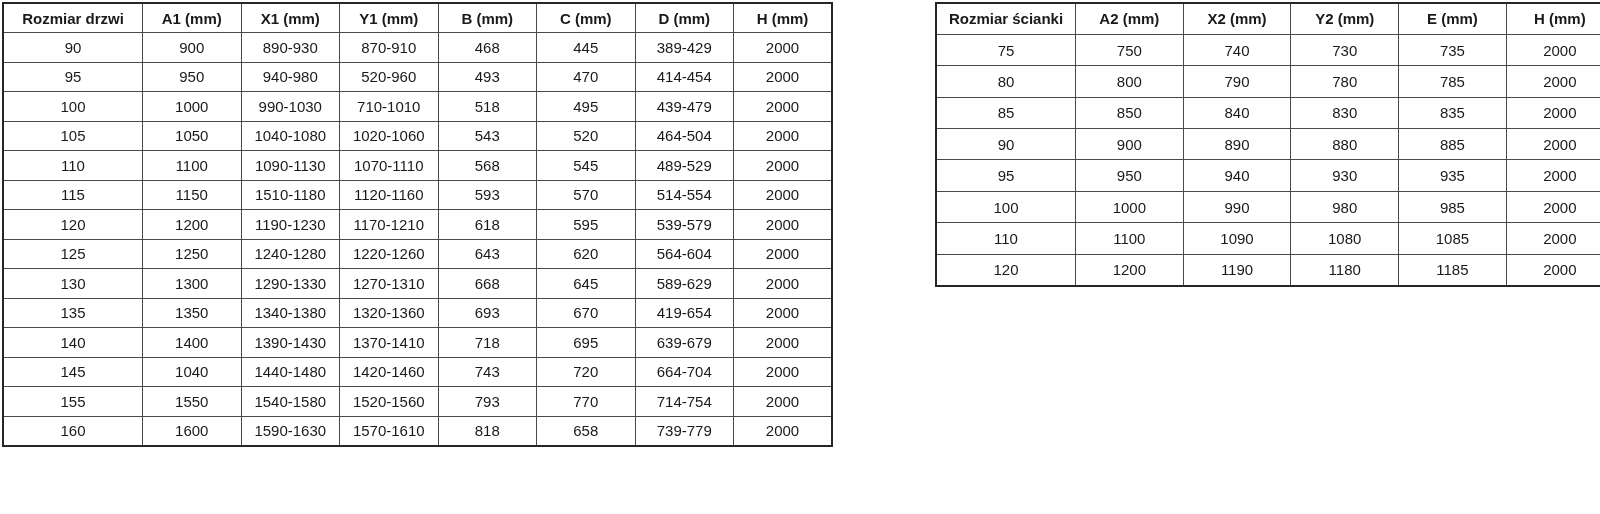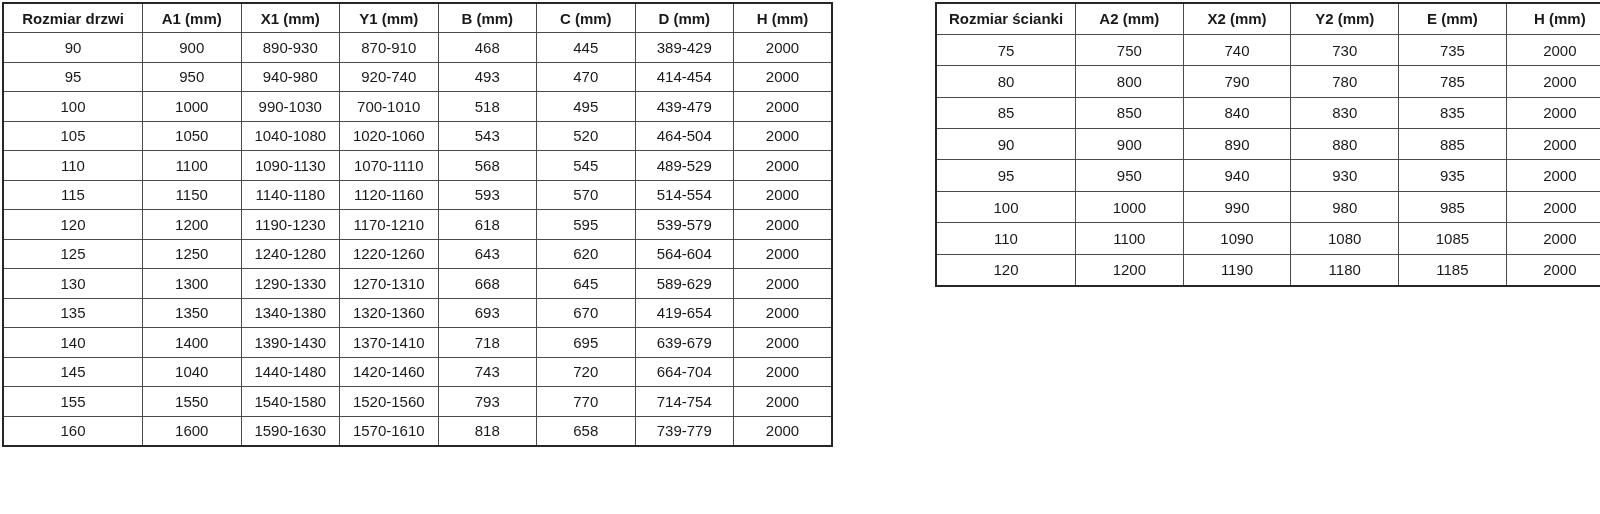--- a/index.html
+++ b/index.html
@@ -80,31 +80,31 @@
           <td>870-910</td>
           <td>468</td>
           <td>445</td>
           <td>389-429</td>
           <td>2000</td>
         </tr>
         <tr>
           <td>95</td>
           <td>950</td>
           <td>940-980</td>
-          <td>920-740</td>
+          <td>520-960</td>
           <td>493</td>
           <td>470</td>
           <td>414-454</td>
           <td>2000</td>
         </tr>
         <tr>
           <td>100</td>
           <td>1000</td>
           <td>990-1030</td>
-          <td>700-1010</td>
+          <td>710-1010</td>
           <td>518</td>
           <td>495</td>
           <td>439-479</td>
           <td>2000</td>
         </tr>
         <tr>
           <td>105</td>
           <td>1050</td>
           <td>1040-1080</td>
           <td>1020-1060</td>
@@ -119,21 +119,21 @@
           <td>1090-1130</td>
           <td>1070-1110</td>
           <td>568</td>
           <td>545</td>
           <td>489-529</td>
           <td>2000</td>
         </tr>
         <tr>
           <td>115</td>
           <td>1150</td>
-          <td>1140-1180</td>
+          <td>1510-1180</td>
           <td>1120-1160</td>
           <td>593</td>
           <td>570</td>
           <td>514-554</td>
           <td>2000</td>
         </tr>
         <tr>
           <td>120</td>
           <td>1200</td>
           <td>1190-1230</td>

